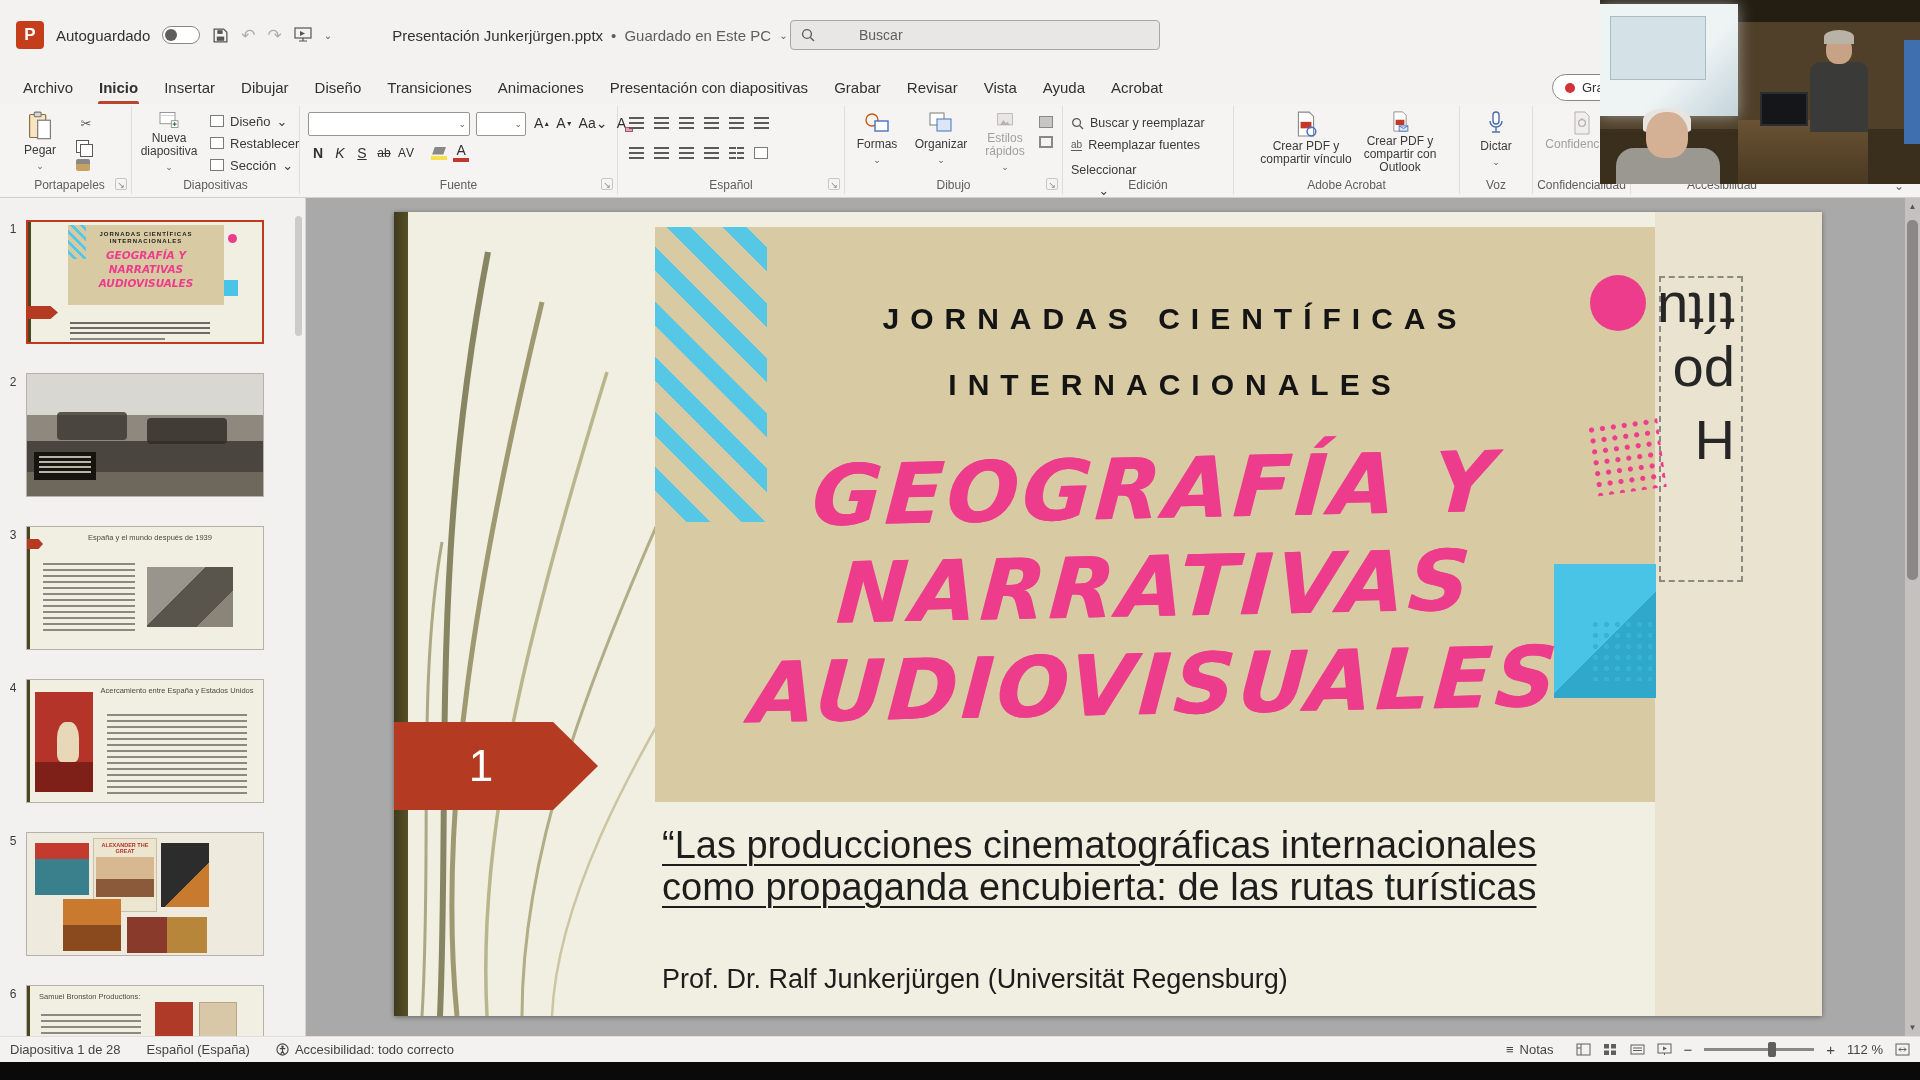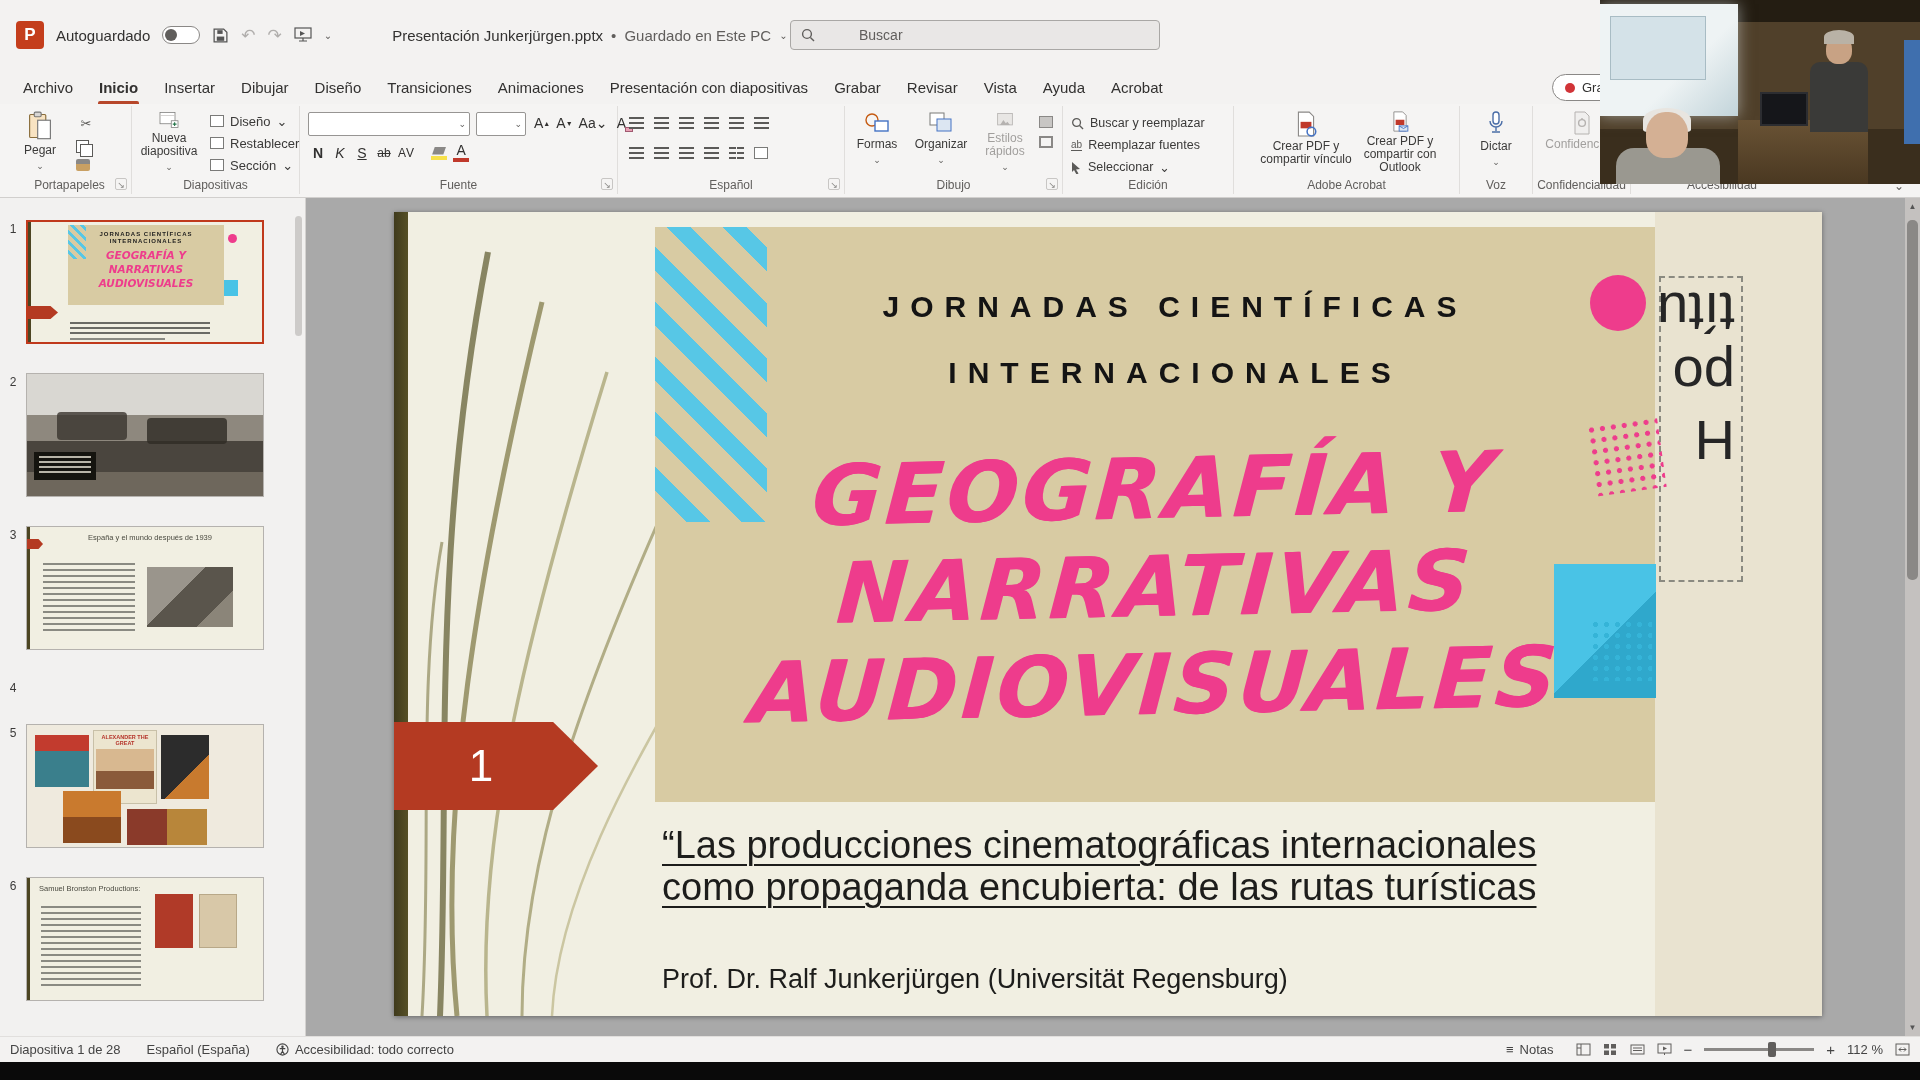--- a/index.html
+++ b/index.html
@@ -108,21 +108,21 @@
   .sl-band { position:absolute; left:0; top:0; bottom:0; width:14px; background:linear-gradient(to right,#3f3a1c,#565026); }
   .sl-grass { position:absolute; left:8px; top:0; width:300px; height:804px; pointer-events:none; }
   .sl-tan { position:absolute; left:261px; top:15px; width:1000px; height:575px; background:#d8cba3; }
   .sl-stripes { position:absolute; left:261px; top:15px; width:112px; height:295px; background:repeating-linear-gradient(45deg,transparent 0 22px,#57c7e6 22px 39px); }
   .sl-circle { position:absolute; left:1196px; top:63px; width:56px; height:56px; border-radius:50%; background:#ee3c8c; }
   .sl-pinkdots { position:absolute; left:1196px; top:208px; width:72px; height:72px; background:radial-gradient(#ee3c8c 2.6px,transparent 2.7px) 0 0/11px 11px; transform:rotate(-8deg); }
   .sl-cyanshape { position:absolute; left:1160px; top:352px; width:102px; height:134px; background:linear-gradient(135deg,#49c3e6 0 55%,#2fa8cc 55%); }
   .sl-cyandots { position:absolute; left:1196px; top:407px; width:62px; height:62px; background:radial-gradient(#35b4d8 2.6px,transparent 2.7px) 0 0/11px 11px; }
   .sl-dashed { position:absolute; left:1265px; top:64px; width:84px; height:306px; border:2px dashed #8a8a80; }
   .ph-text { position:absolute; inset:0; transform:rotate(180deg); display:flex; flex-direction:column; justify-content:flex-end; align-items:flex-start; padding:2px 6px; font-size:56px; line-height:64px; color:#262626; font-weight:500; }
-  .sl-kicker { position:absolute; left:261px; top:62px; width:1000px; text-align:center; font-size:30px; font-weight:600; letter-spacing:11px; color:#141414; line-height:66px;padding-left:40px; }
+  .sl-kicker { position:absolute; left:261px; top:74px; width:1000px; text-align:center; font-size:30px; font-weight:600; letter-spacing:11px; color:#141414; line-height:66px;padding-left:40px; }
   .sl-title { position:absolute; left:261px; top:228px; width:1000px; text-align:center; color:#ee3c8c; font-family:"DejaVu Sans",sans-serif; font-weight:bold; font-style:italic; font-size:84px; line-height:98px; letter-spacing:4px; }
   .sl-title > div { transform:skewX(-5deg) rotate(-1.2deg); text-shadow:1px 0 0 #ee3c8c; }
   .sl-banner { position:absolute; left:0; top:510px; width:204px; height:88px; background:#b43a22; clip-path:polygon(0 0,78% 0,100% 50%,78% 100%,0 100%); display:flex; align-items:center; justify-content:center; color:#fff; font-size:44px; padding-right:30px; }
   .sl-quote { position:absolute; left:268px; top:612px; width:960px; font-size:38px; line-height:42px; color:#1d1d1b; }
   .sl-quote div { text-decoration:underline; text-decoration-thickness:2px; text-underline-offset:6px; }
   .sl-author { position:absolute; left:268px; top:752px; font-size:27px; color:#1d1d1b; }
 
   
   .statusbar { position:absolute; left:0; top:1036px; right:0; height:26px; background:#f3f2f1; border-top:1px solid #e1dfdd; display:flex; align-items:center; font-size:13px; color:#444; padding:0 10px; }
   .sb-item { margin-right:26px; display:flex; align-items:center; gap:6px; white-space:nowrap; }
@@ -399,21 +399,21 @@
         <svg width="13" height="13" viewBox="0 0 14 14">
             <circle cx="6" cy="6" r="4.2" fill="none" stroke="#5b5a58" stroke-width="1.4"></circle>
             <path d="M9.2 9.2L13 13" stroke="#5b5a58" stroke-width="1.4"></path>
           </svg>
         <span>Buscar y reemplazar</span>
       </div>
       <div class="rowbtn" style="position:absolute;left:8px;top:29px;font-size:12.5px;">
         <span style="font-size:10px;color:#5b5a58;border-bottom:1px solid #5b5a58;">ab</span>
         <span>Reemplazar fuentes</span>
       </div>
-      <div class="rowbtn" style="position:absolute;left:8px;top:51px;font-size:12.5px;">
+      <div class="rowbtn" style="position:absolute;left:8px;top:51px;font-size:12.5px;flex-direction:column;">
         <svg width="11" height="13" viewBox="0 0 11 13">
             <path d="M1 1l8 7-4 .5 2.5 4-2 1L3 9 1 11z" fill="#5b5a58"></path>
           </svg>
         <span>Seleccionar</span>
         <span class="bchev">⌄</span>
       </div>
       <div class="rlabel">Edición</div>
     </div>
 
     <div class="rgroup" style="left:1234px;width:226px;">
@@ -508,20 +508,29 @@
           <div class="m-band"></div>
           <div class="m-arrow"></div>
           <div class="m-title3">España y el mundo después de 1939</div>
           <div class="m-bullets" style="left:16px;top:36px;width:92px;height:70px;"></div>
           <div class="m3-photo"></div>
         </div>
       </div>
 
       <div class="thumb-item">
         <span class="thumb-num">4</span>
+        <div class="thumb">
+          <div class="m-bg"></div>
+          <div class="m-band"></div>
+          <div class="m-title3" style="left:70px;right:6px;">Acercamiento entre España y Estados Unidos</div>
+          <div class="m4-poster">
+              <div class="m4-fig"></div>
+            </div>
+          <div class="m-bullets" style="left:80px;top:34px;width:140px;height:80px;"></div>
+        </div>
       </div>
 
       <div class="thumb-item">
         <span class="thumb-num">5</span>
         <div class="thumb">
           <div class="m-bg" style="background:#efeade;"></div>
           <div class="m5-p1"></div>
           <div class="m5-p2">
             <div class="p2t">ALEXANDER THE GREAT</div>
             <div class="p2img"></div>

